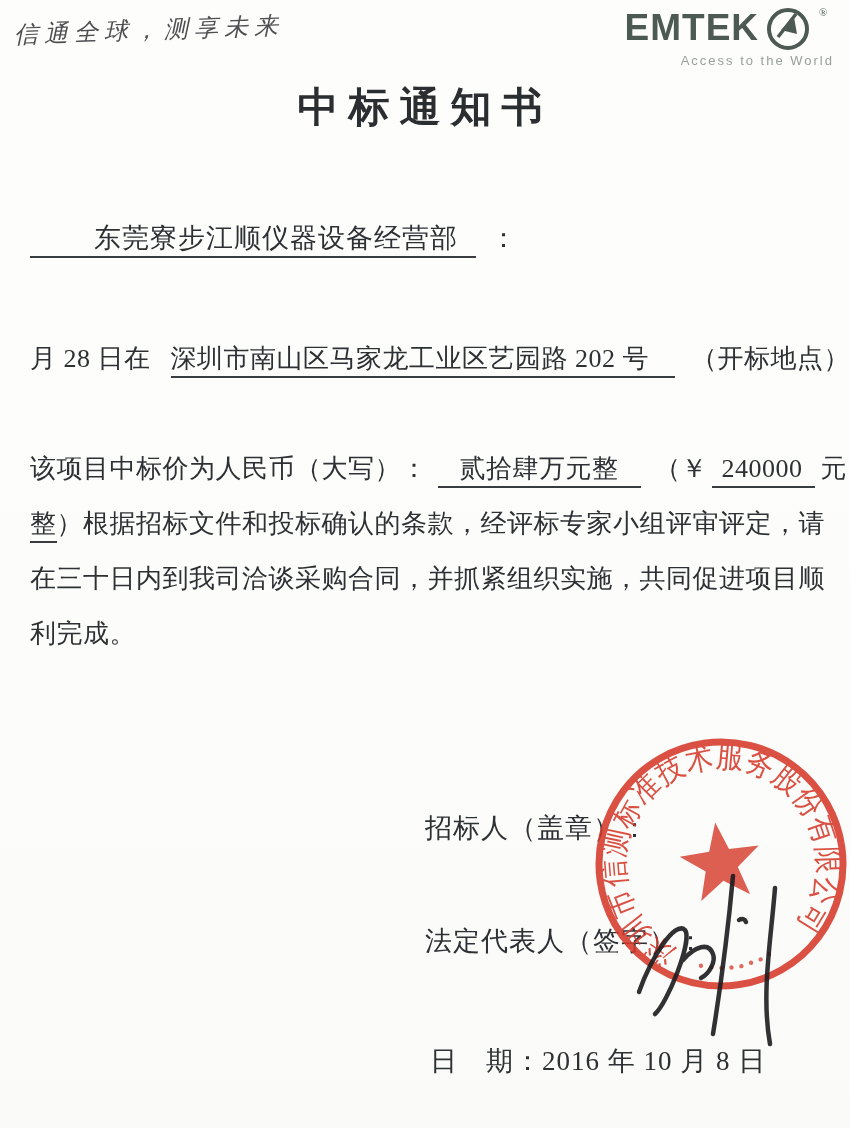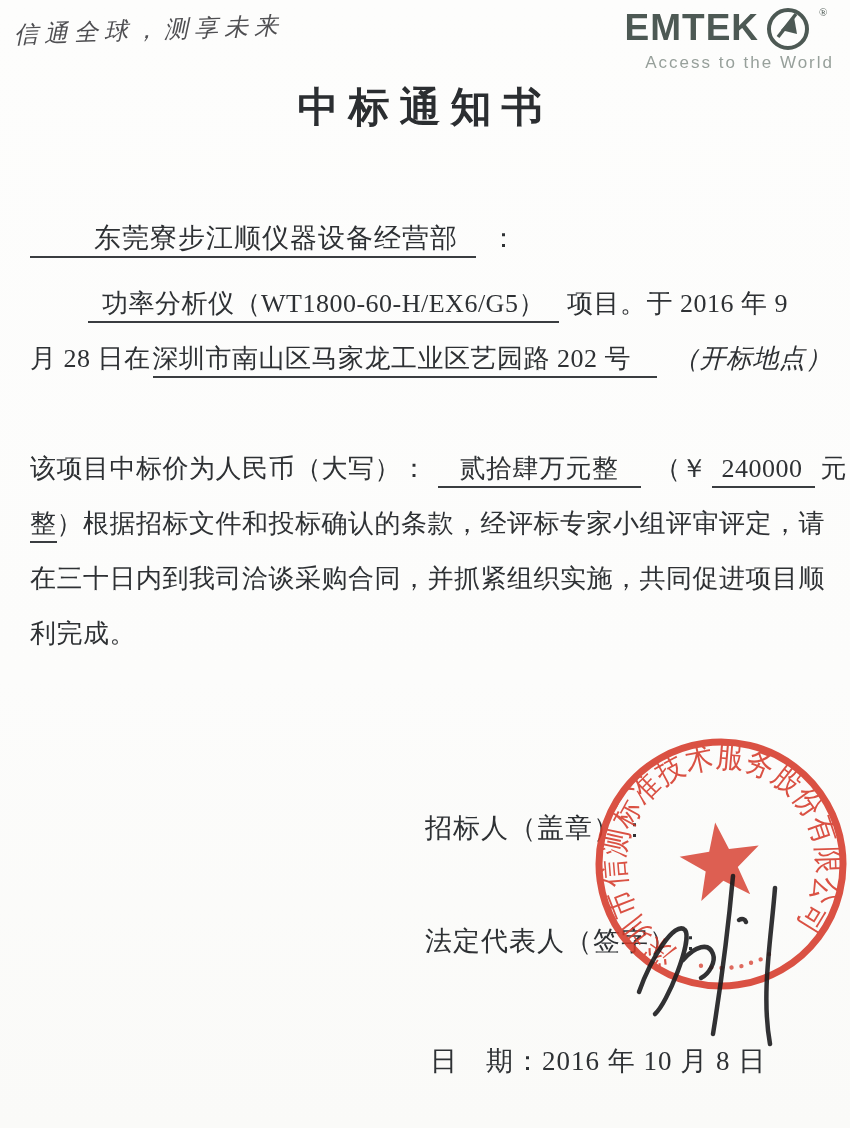--- a/index.html
+++ b/index.html
@@ -20,42 +20,42 @@
   .logo { position:absolute; left:608px; top:4px; width:236px; }
   .logo-row { display:flex; align-items:center; justify-content:center; gap:6px; }
   .brand {
     font-family:"Liberation Sans","DejaVu Sans",sans-serif;
     font-weight:800; font-size:37px; letter-spacing:1px; color:#4d5954;
   }
   .reg { font-size:11px; color:#4d5954; align-self:flex-start; margin-top:2px; }
   .tagline {
     margin-top:1px; text-align:right; padding-right:10px;
     font-family:"Liberation Sans","DejaVu Sans",sans-serif;
-    font-size:17px; letter-spacing:2px; color:#97a09b;
+    font-size:13px; letter-spacing:2px; color:#97a09b;
   }
   
   .title {
     position:absolute; top:80px; left:0; width:100%; margin:0;
     text-align:center; font-size:41px; font-weight:700; letter-spacing:10px;
     color:#2b2e31;
   }
   
   .line { position:absolute; left:30px; width:790px; white-space:nowrap; }
   .addressee { top:220px; font-size:27px; letter-spacing:1px; }
   .bodyline { font-size:26px; letter-spacing:0.5px; }
   .u { border-bottom:2.5px solid #3a3d40; padding-bottom:3px; }
   .addr-name { padding-left:64px; padding-right:18px; }
   .addr-colon { margin-left:14px; }
   .l1 { top:286px; } .l2 { top:341px; } .l3 { top:396px; }
   .l4 { top:451px; } .l5 { top:506px; } .l6 { top:561px; } .l7 { top:616px; }
   .ind { margin-left:58px; }
   .proj-u { padding-left:14px; padding-right:14px; }
   .after-u { margin-left:8px; }
-  .loc-u { padding-right:26px; margin-left:2px; }
-  .loc-after { margin-left:16px;font-style:italic; }
+  .loc-u { padding-right:26px; margin-left:20px; }
+  .loc-after { margin-left:16px; }
   .amt-u { padding-left:22px; padding-right:22px; margin-left:10px; }
   .num-u { padding-left:10px; padding-right:12px; margin-left:4px; }
   .paren { margin-left:14px; }
   .yuan { margin-left:6px; }
   
   .closing-label { position:absolute; left:425px; font-size:27px; letter-spacing:1px; }
   .bidder { top:810px; }
   .legalrep { top:923px; }
   .dateline { top:1043px; left:430px; }
   
@@ -81,23 +81,20 @@
     </div>
     <div class="tagline">Access to the World</div>
   </div>
 
   <h1 class="title">中标通知书</h1>
 
   <div class="line addressee">
     <span class="u addr-name">东莞寮步江顺仪器设备经营部</span><span class="addr-colon">：</span>
   </div>
 
-  <div class="line bodyline l1">
-    <span class="u ind proj-u">功率分析仪（WT1800-60-H/EX6/G5）</span><span class="after-u">项目。于 2016 年 9</span>
-  </div>
 
   <div class="line bodyline l2">
     <span>月 28 日在</span><span class="u loc-u">深圳市南山区马家龙工业区艺园路 202 号</span><span class="loc-after">（开标地点）</span>
   </div>
 
 
   <div class="line bodyline l4">
     <span>该项目中标价为人民币（大写）：</span><span class="u amt-u">贰拾肆万元整</span><span class="paren">（￥</span><span class="u num-u">240000</span><span class="yuan">元</span>
   </div>
 

